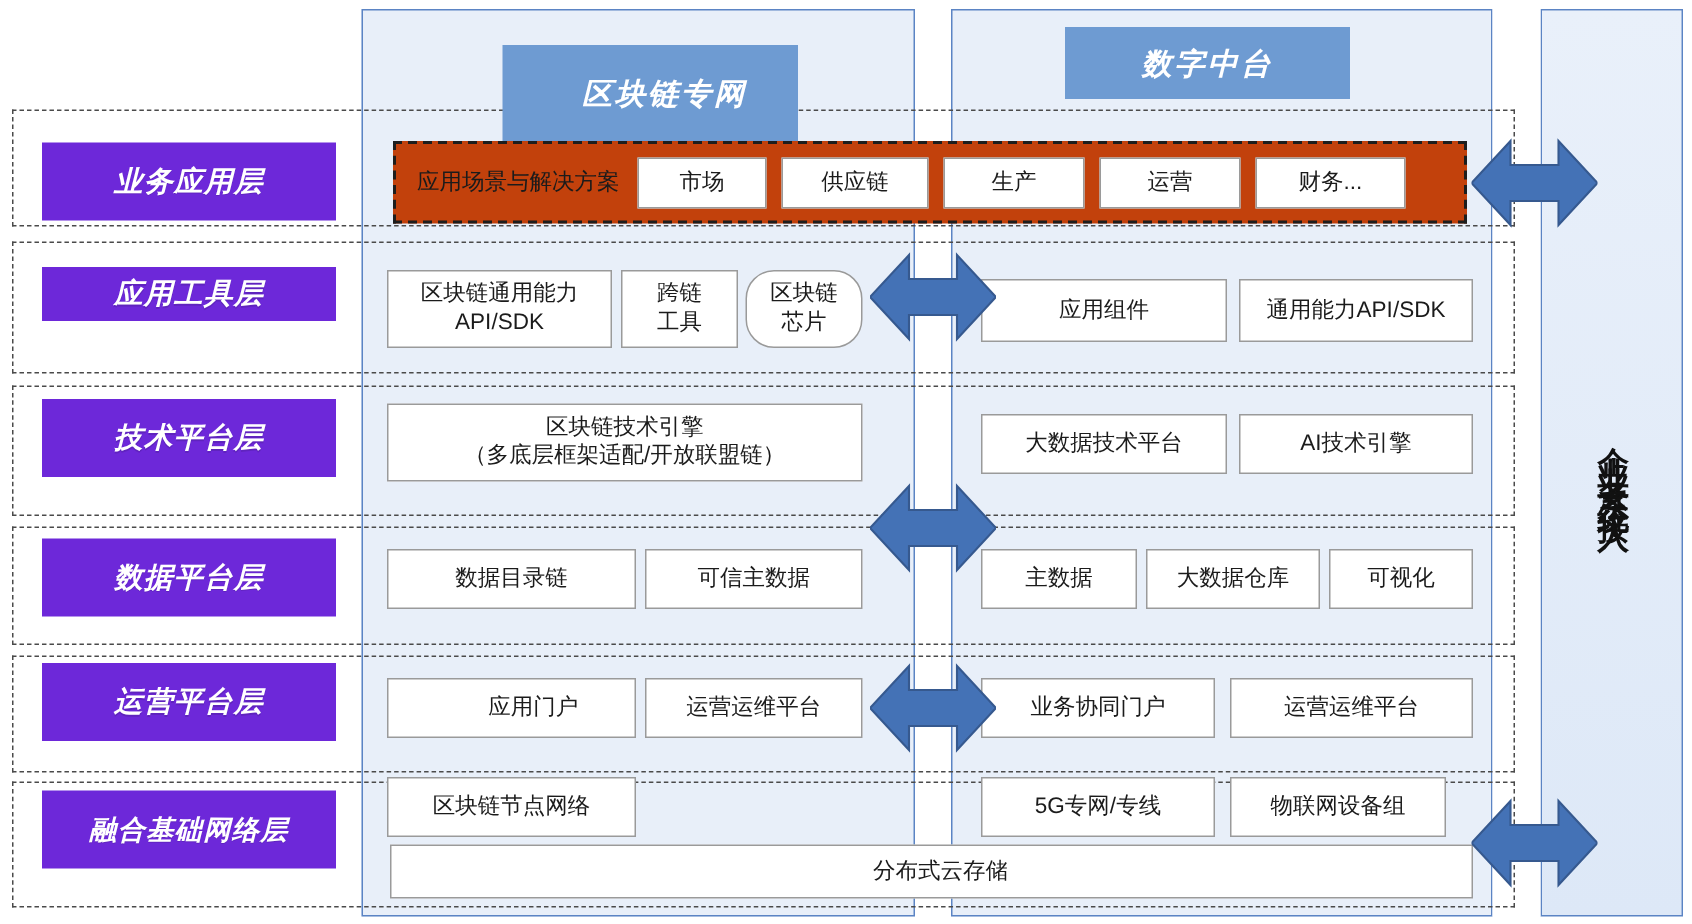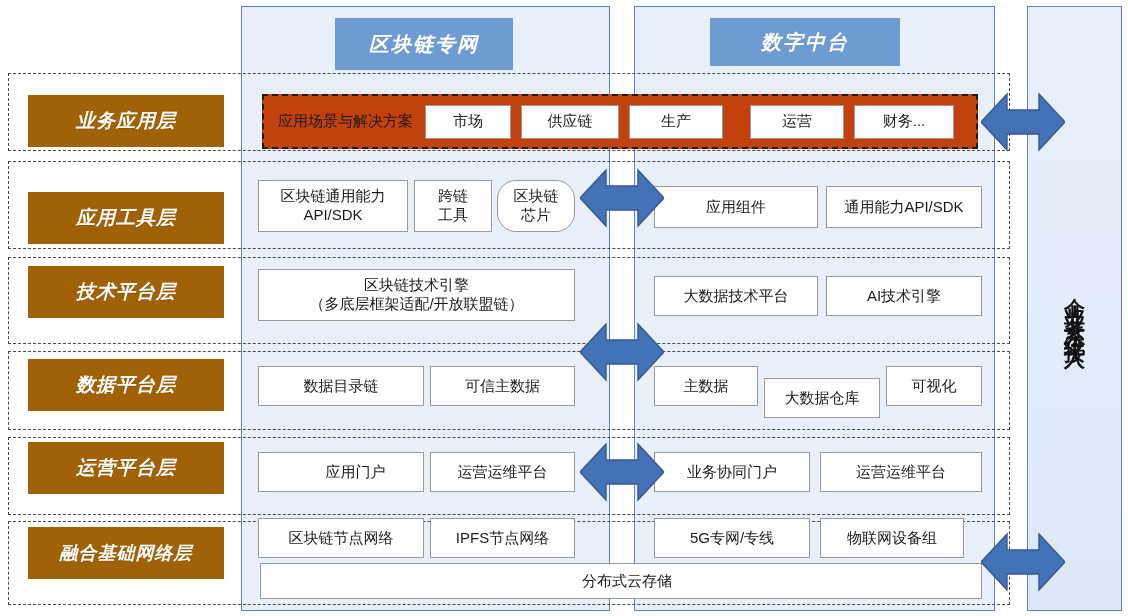--- a/index.html
+++ b/index.html
@@ -35,42 +35,42 @@
     background:transparent;
     z-index:4;
     pointer-events:none;
   }
 
   
   .layerbadge{
     position:absolute;
     left:28px;
     width:196px;
-    background:#a16207;
+    background:#6d28d9;
     color:#ffffff;
     font-weight:bold;
     font-style:italic;
     font-size:19px;
     letter-spacing:1px;
     display:flex;align-items:center;justify-content:center;
     z-index:6;
     text-shadow:0 1px 0 rgba(0,0,0,.12);
   }
 
   
   .titlechip{
     position:absolute;
     background:#6E9BD2;
     color:#fff;
     font-weight:bold;font-style:italic;
     font-size:20px;letter-spacing:2px;
     display:flex;align-items:center;justify-content:center;
     z-index:6;
   }
-  #title-left{left:335px;top:18px;width:178px;height:52px;}
+  #title-left{left:335px;top:30px;width:178px;height:64px;padding-left:19px;}
   #title-right{left:710px;top:18px;width:190px;height:48px;}
 
   
   .box{
     position:absolute;
     background:#ffffff;
     border:1.4px solid #9A9A9A;
     box-sizing:border-box;
     display:flex;align-items:center;justify-content:center;
     text-align:center;
@@ -148,21 +148,21 @@
   <div class="layerrow" style="top:73px;height:78px;"></div>
   <div class="layerrow" style="top:161px;height:88px;"></div>
   <div class="layerrow" style="top:257px;height:87px;"></div>
   <div class="layerrow" style="top:351px;height:79px;"></div>
   <div class="layerrow" style="top:437px;height:78px;"></div>
   <div class="layerrow" style="top:521px;height:84px;"></div>
 
   <div class="layerbadge" style="top:95px;height:52px;">
     <span>业务应用层</span>
   </div>
-  <div class="layerbadge" style="top:192px;height:52px;">
+  <div class="layerbadge" style="top:178px;height:36px;">
     <span>应用工具层</span>
   </div>
   <div class="layerbadge" style="top:266px;height:52px;">
     <span>技术平台层</span>
   </div>
   <div class="layerbadge" style="top:359px;height:52px;">
     <span>数据平台层</span>
   </div>
   <div class="layerbadge" style="top:442px;height:52px;">
     <span>运营平台层</span>
@@ -182,21 +182,21 @@
     <span id="biz-label">应用场景与解决方案</span>
     <div class="chip" style="width:86px;">
         <span>市场</span>
       </div>
     <div class="chip" style="width:98px;">
         <span>供应链</span>
       </div>
     <div class="chip" style="width:94px;">
         <span>生产</span>
       </div>
-    <div class="chip" style="width:94px;margin-left:17px;">
+    <div class="chip" style="width:94px;">
         <span>运营</span>
       </div>
     <div class="chip" style="width:100px;">
         <span>财务...</span>
       </div>
   </div>
 
   <div class="box" style="left:258px;top:180px;width:150px;height:52px;">
     <span>区块链通用能力
 API/SDK</span>
@@ -229,21 +229,21 @@
 
   <div class="box" style="left:258px;top:366px;width:166px;height:40px;">
     <span>数据目录链</span>
   </div>
   <div class="box" style="left:430px;top:366px;width:145px;height:40px;">
     <span>可信主数据</span>
   </div>
   <div class="box" style="left:654px;top:366px;width:104px;height:40px;">
     <span>主数据</span>
   </div>
-  <div class="box" style="left:764px;top:366px;width:116px;height:40px;margin-top:12px;">
+  <div class="box" style="left:764px;top:366px;width:116px;height:40px;">
     <span>大数据仓库</span>
   </div>
   <div class="box" style="left:886px;top:366px;width:96px;height:40px;">
     <span>可视化</span>
   </div>
 
   <div class="box" style="left:258px;top:452px;width:166px;height:40px;padding-left:29px;">
     <span>应用门户</span>
   </div>
   <div class="box" style="left:430px;top:452px;width:145px;height:40px;">
@@ -252,23 +252,20 @@
   <div class="box" style="left:654px;top:452px;width:156px;height:40px;">
     <span>业务协同门户</span>
   </div>
   <div class="box" style="left:820px;top:452px;width:162px;height:40px;">
     <span>运营运维平台</span>
   </div>
 
   <div class="box" style="left:258px;top:518px;width:166px;height:40px;">
     <span>区块链节点网络</span>
   </div>
-  <div class="box" style="left:430px;top:518px;width:145px;height:40px;">
-    <span>IPFS节点网络</span>
-  </div>
   <div class="box" style="left:654px;top:518px;width:156px;height:40px;">
     <span>5G专网/专线</span>
   </div>
   <div class="box" style="left:820px;top:518px;width:144px;height:40px;">
     <span>物联网设备组</span>
   </div>
   <div class="box" style="left:260px;top:563px;width:722px;height:36px;z-index:7;padding-left:12px;">
     <span>分布式云存储</span>
   </div>
 

